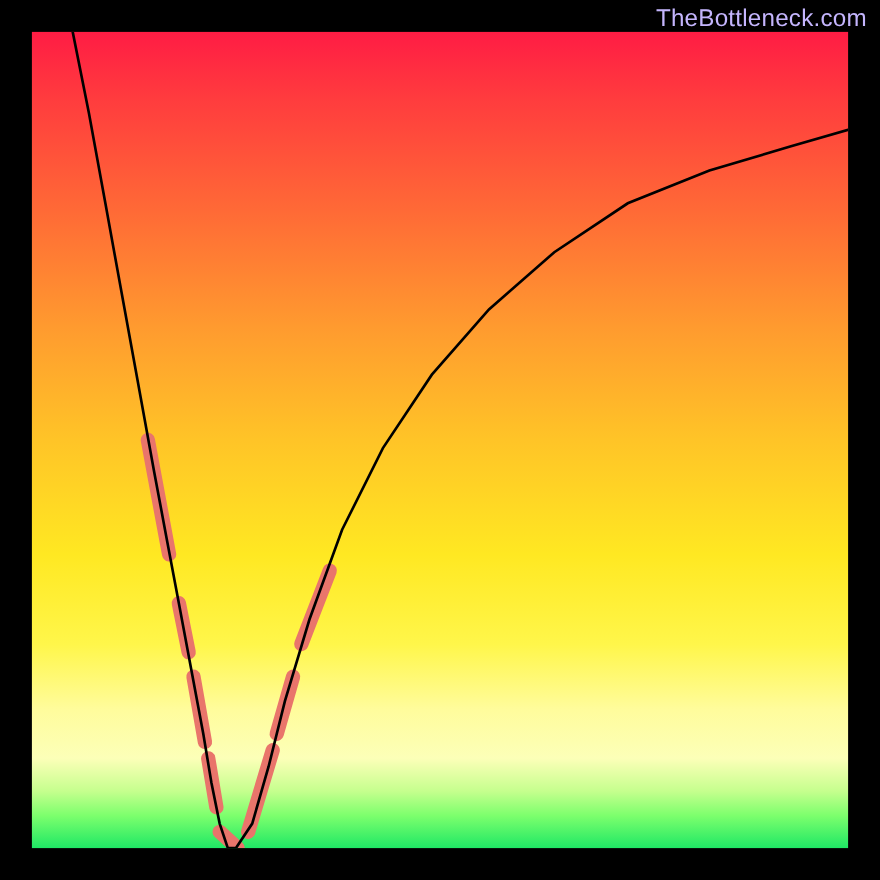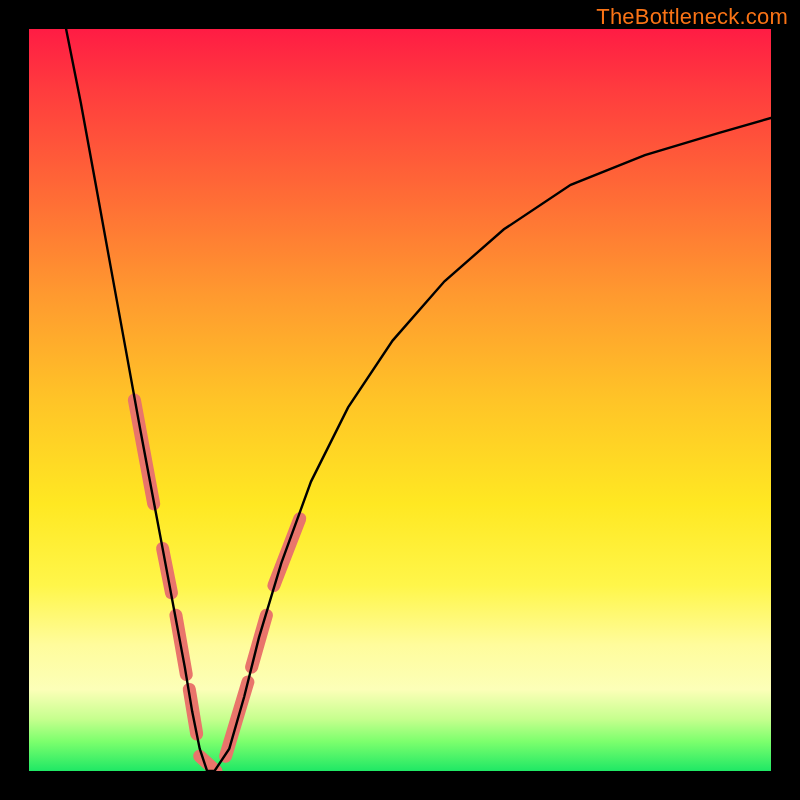--- a/index.html
+++ b/index.html
@@ -37,21 +37,21 @@
       #fcffb8 89%,
       #c6ff8e 93%,
       #7dff6d 96%,
       #1fe865 100%
     );
   }
   .watermark {
     position: absolute;
     top: 4px;
     right: 12px;
-    color: #f97316;
+    color: #c4b5fd;
     font-size: 22px;
     font-weight: 500;
     letter-spacing: 0.2px;
     user-select: none;
   }
   svg.curve {
     position: absolute;
     top: 0; left: 0;
     width: 742px; height: 742px;
     pointer-events: none;

